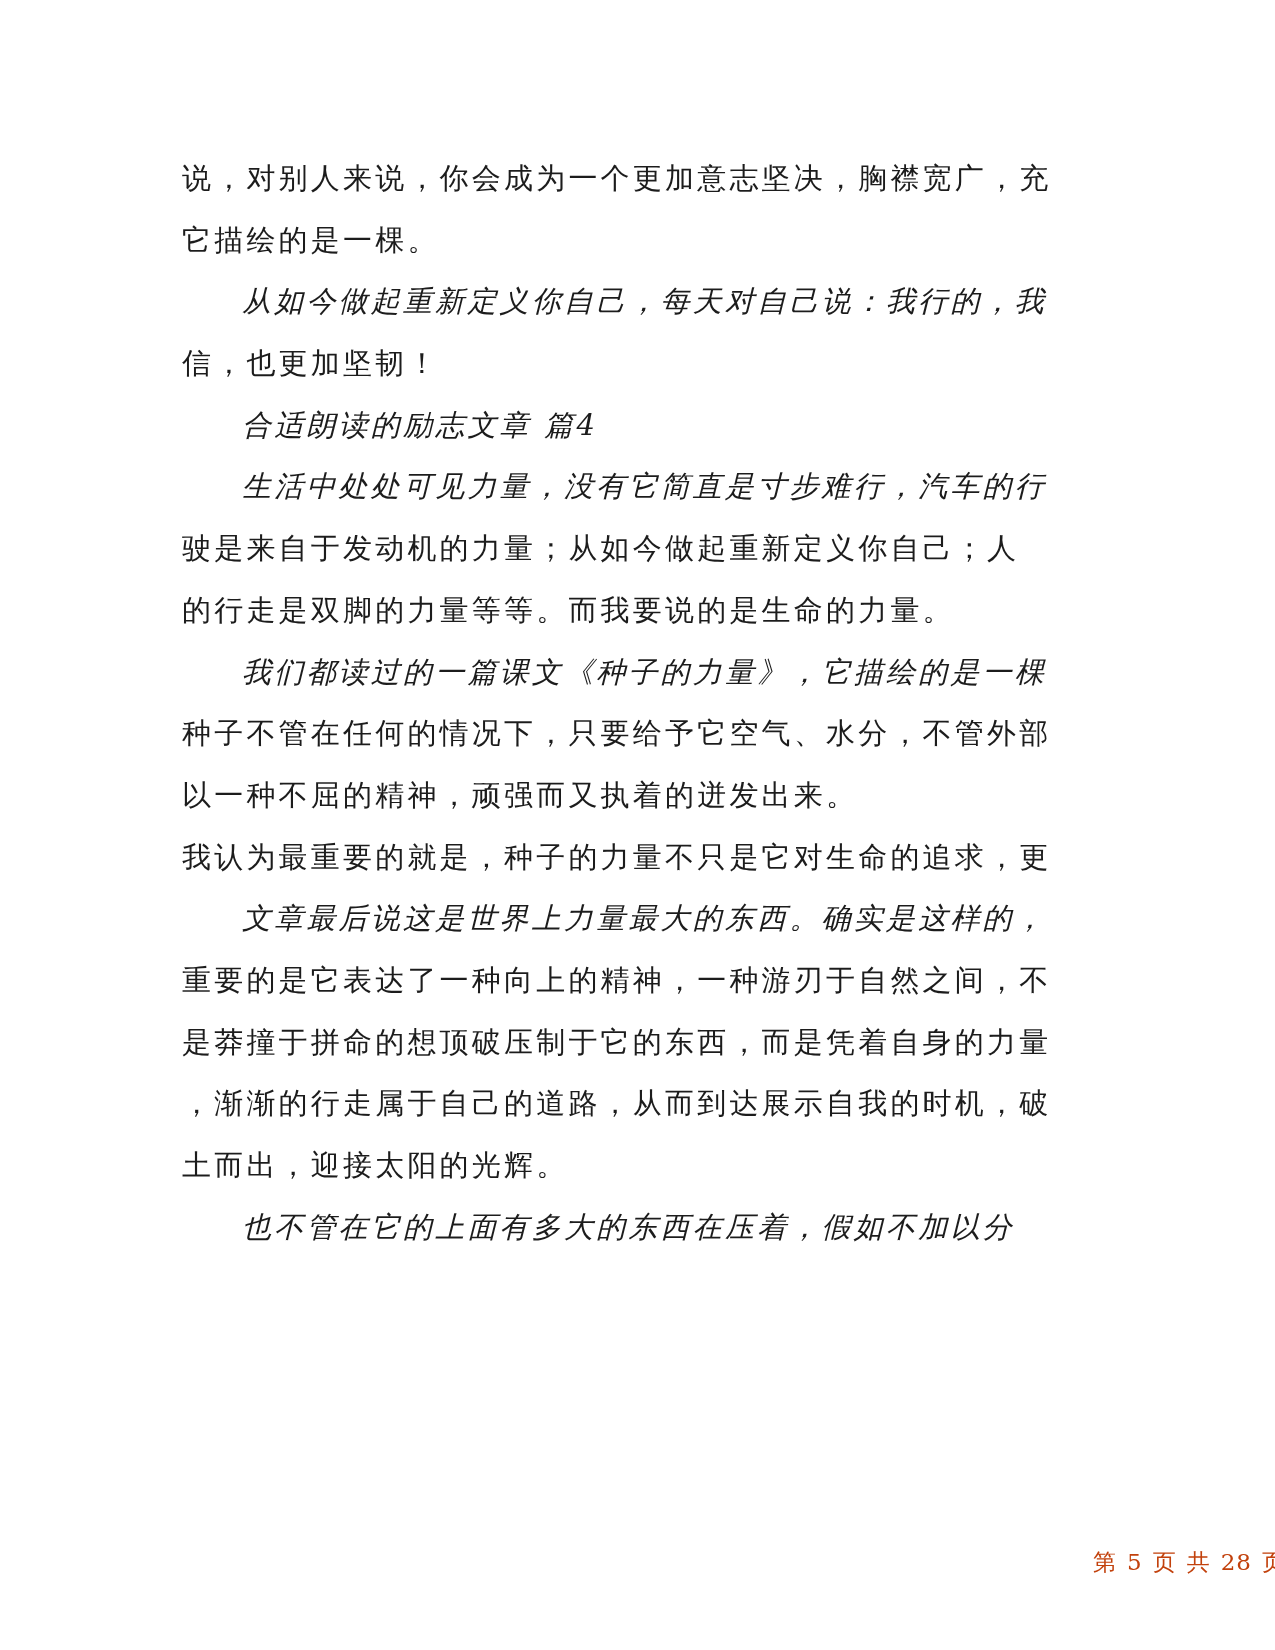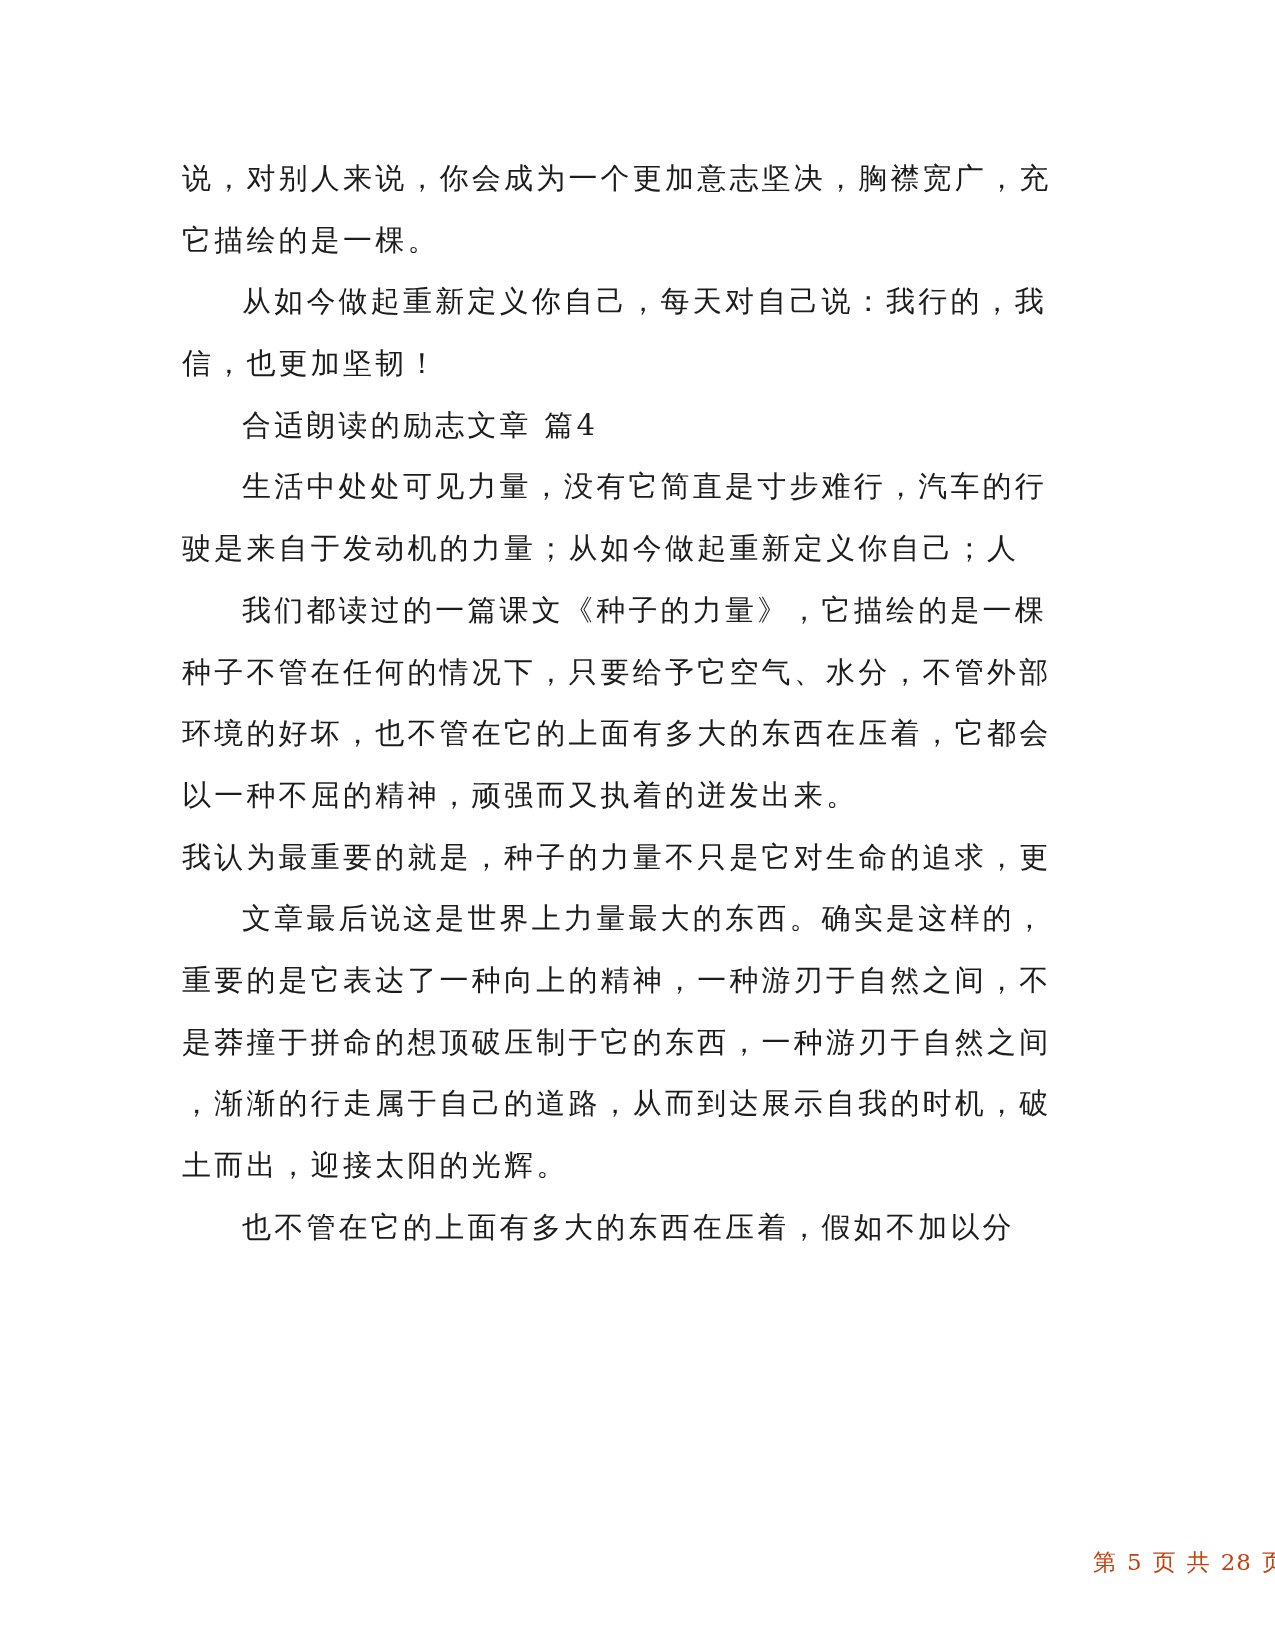--- a/index.html
+++ b/index.html
@@ -33,20 +33,21 @@
     .line {
       height: 61.7px;
       line-height: 48px;
       font-size: 29px;
       letter-spacing: 3.2px;
       white-space: nowrap;
       color: #1c1c1c;
     }
     .indent {
       padding-left: 60px;
+      font-style: italic;
     }
     .footer {
       position: absolute;
       left: 16px;
       width: 1275px;
       top: 1535px;
       text-align: right;
       font-size: 23px;
       letter-spacing: 1px;
       color: #c2410c;
@@ -60,28 +61,28 @@
 
 <div class="page">
   <div class="content">
     <div class="line">说，对别人来说，你会成为一个更加意志坚决，胸襟宽广，充</div>
     <div class="line">它描绘的是一棵。</div>
     <div class="line indent">从如今做起重新定义你自己，每天对自己说：我行的，我</div>
     <div class="line">信，也更加坚韧！</div>
     <div class="line indent">合适朗读的励志文章 篇4</div>
     <div class="line indent">生活中处处可见力量，没有它简直是寸步难行，汽车的行</div>
     <div class="line">驶是来自于发动机的力量；从如今做起重新定义你自己；人</div>
+    <div class="line">的行走是双脚的力量等等。而我要说的是生命的力量。</div>
     <div class="line indent">我们都读过的一篇课文《种子的力量》，它描绘的是一棵</div>
     <div class="line">种子不管在任何的情况下，只要给予它空气、水分，不管外部</div>
-    <div class="line">环境的好坏，也不管在它的上面有多大的东西在压着，它都会</div>
     <div class="line">以一种不屈的精神，顽强而又执着的迸发出来。</div>
     <div class="line">我认为最重要的就是，种子的力量不只是它对生命的追求，更</div>
     <div class="line indent">文章最后说这是世界上力量最大的东西。确实是这样的，</div>
     <div class="line">重要的是它表达了一种向上的精神，一种游刃于自然之间，不</div>
-    <div class="line">是莽撞于拼命的想顶破压制于它的东西，一种游刃于自然之间</div>
+    <div class="line">是莽撞于拼命的想顶破压制于它的东西，而是凭着自身的力量</div>
     <div class="line">，渐渐的行走属于自己的道路，从而到达展示自我的时机，破</div>
     <div class="line">土而出，迎接太阳的光辉。</div>
     <div class="line indent">也不管在它的上面有多大的东西在压着，假如不加以分</div>
   </div>
 
   <div class="footer">
     <span>第</span><span>5</span><span>页</span><span>共</span><span>28</span><span>页</span>
   </div>
 </div>
 

